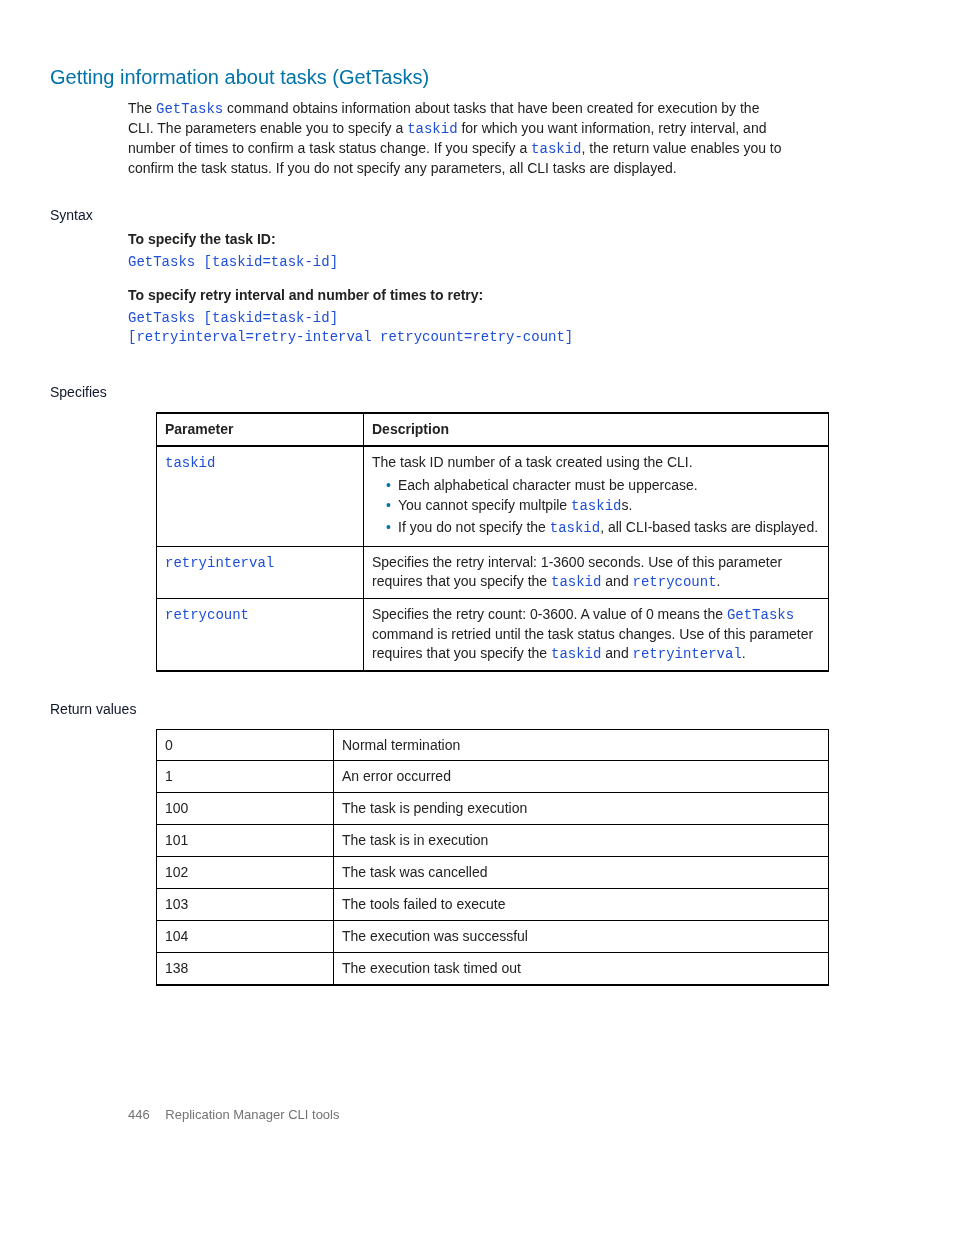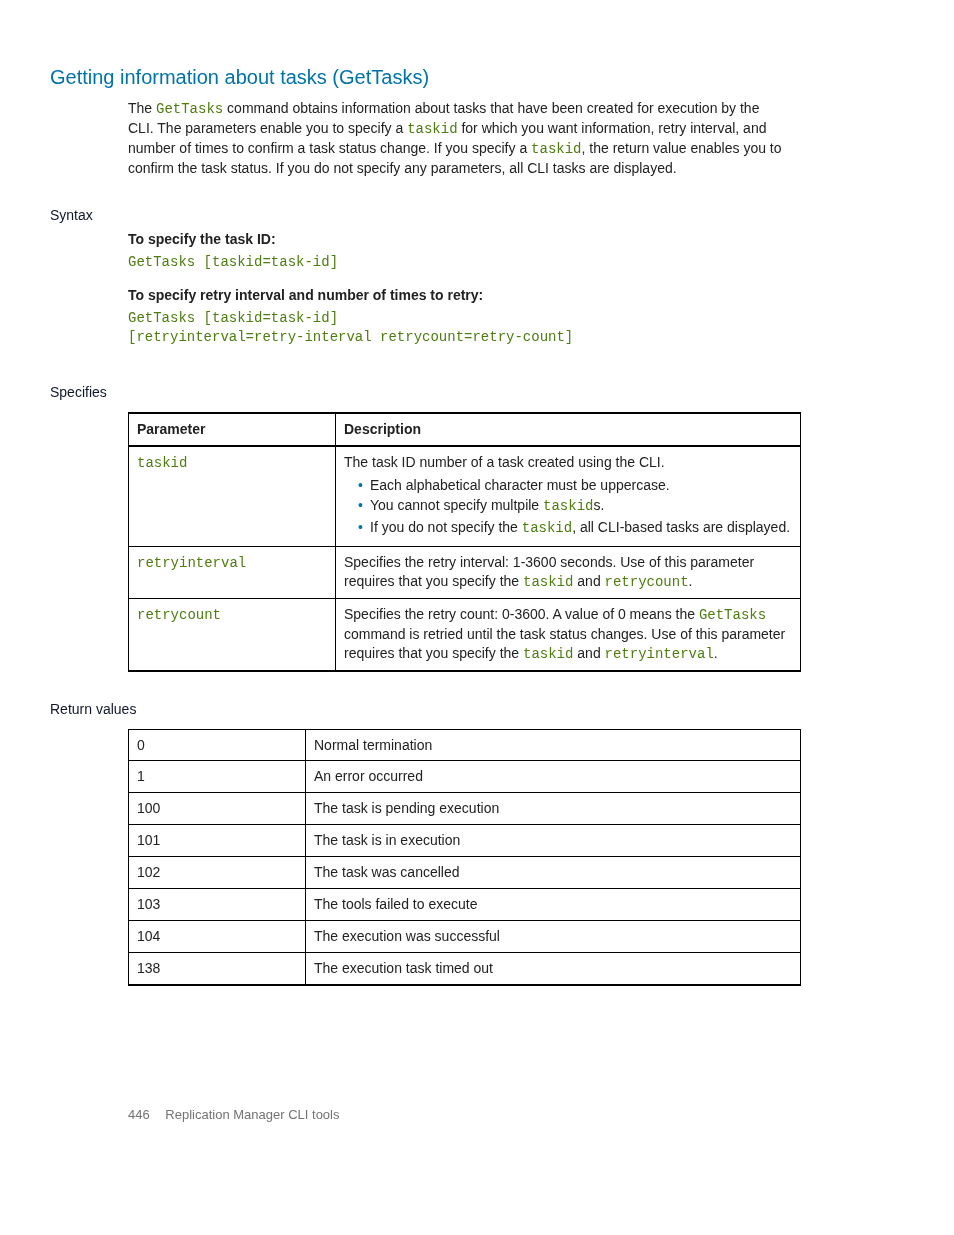--- a/index.html
+++ b/index.html
@@ -26,29 +26,29 @@
     color: #0f172a;
     font-size: 14px;
     margin: 28px 0 6px 0;
     font-weight: 400;
   }
   .bold {
     font-weight: 700;
   }
   .code {
     font-family: "Courier New", Courier, monospace;
-    color: #4d7c0f;
+    color: #1d4ed8;
   }
   p.para {
     margin: 6px 0 10px 0;
   }
   table.doc-table {
     border-collapse: collapse;
     width: 673px;
-    margin-left: 78px;
+    margin-left: 106px;
     margin-top: 10px;
     font-size: 14px;
   }
   table.doc-table th, table.doc-table td {
     border: 1px solid #000;
     text-align: left;
     padding: 6px 8px;
     vertical-align: top;
   }
   table.doc-table th {

